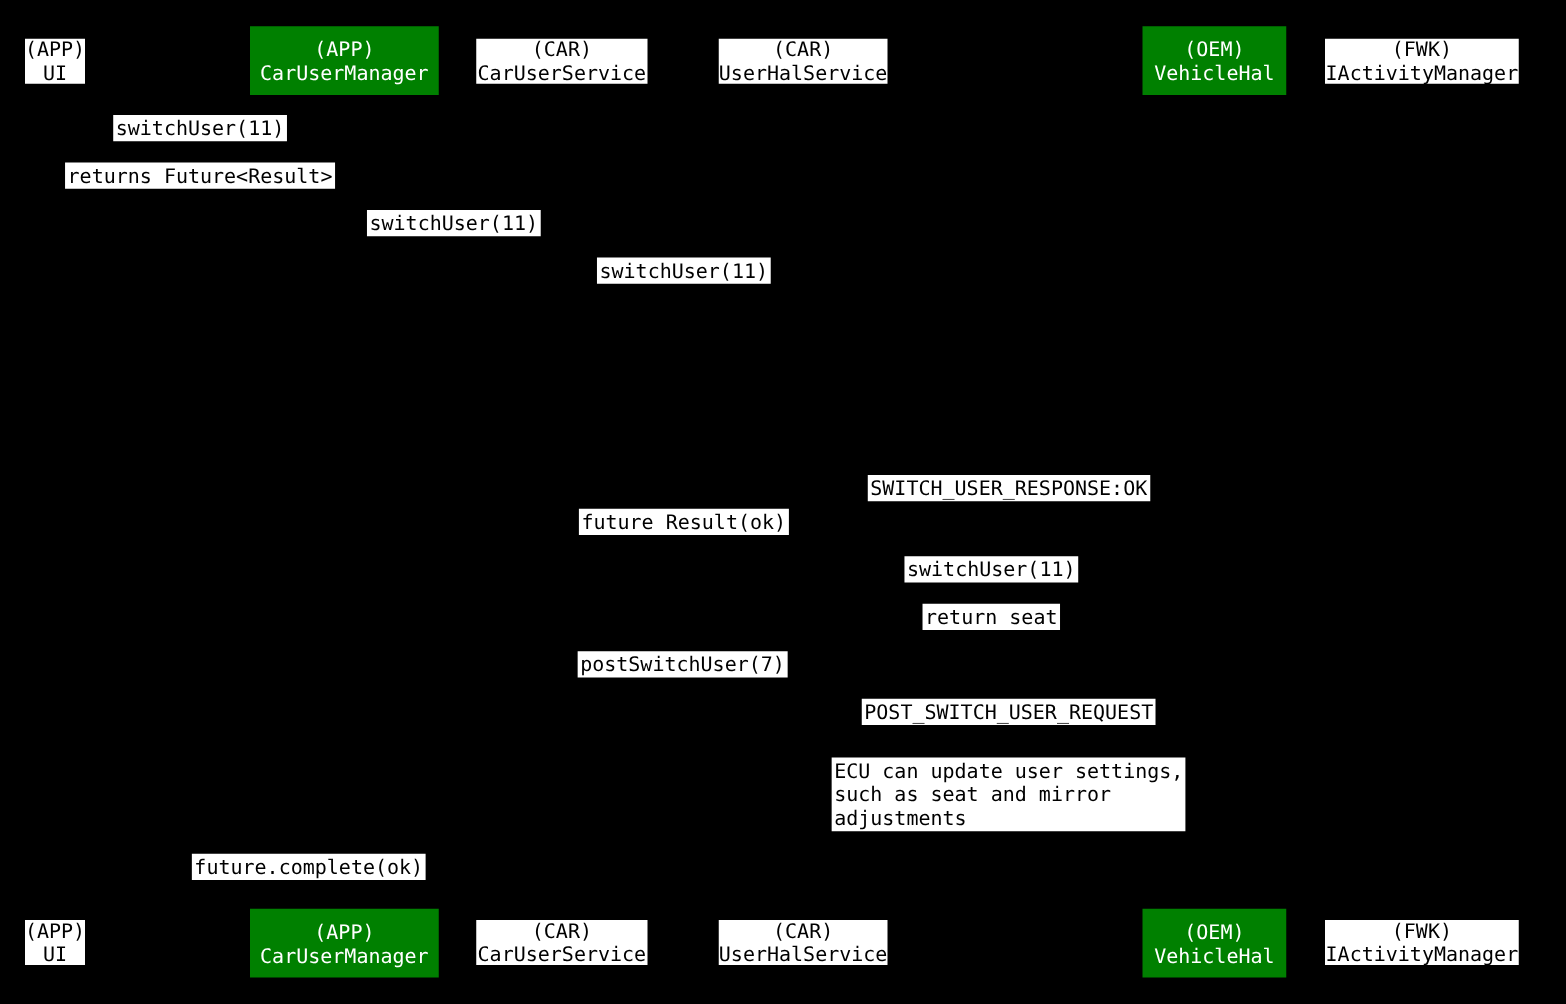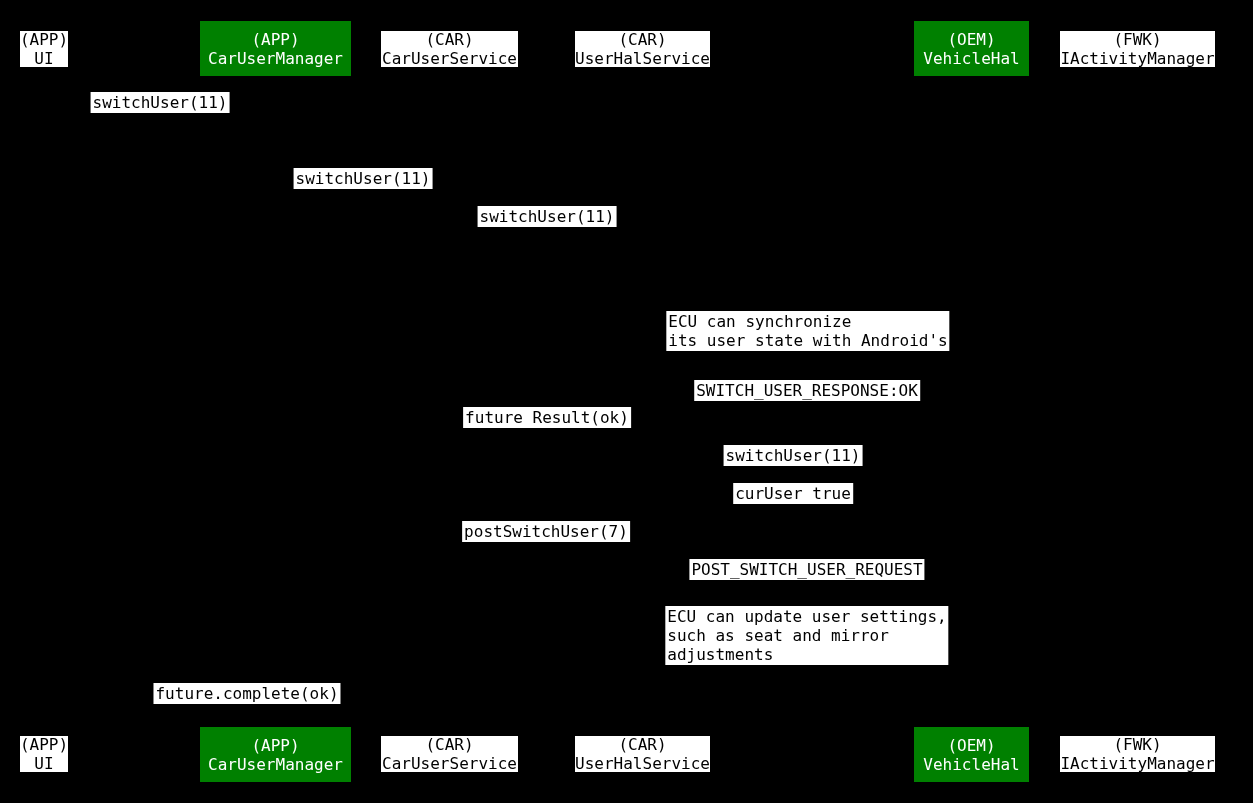--- a/index.html
+++ b/index.html
@@ -68,28 +68,27 @@
   <div class="participant green" style="left:914px;top:21px;width:115px;height:55px">
     <span>(OEM)</span>
     <span>VehicleHal</span>
   </div>
   <div class="participant white" style="left:1060px;top:31px;width:155px;height:36px">
     <span>(FWK)</span>
     <span>IActivityManager</span>
   </div>
 
   <div class="label" style="left:160px;top:92px">switchUser(11)</div>
+  <div class="label" style="left:160px;top:130px">returns Future&lt;Result&gt;</div>
   <div class="label" style="left:363px;top:168px">switchUser(11)</div>
   <div class="label" style="left:547px;top:206px">switchUser(11)</div>
-  <div class="label" style="left:808px;top:311px">ECU can synchronize
-its user state with Android's</div>
   <div class="label" style="left:807px;top:380px">SWITCH_USER_RESPONSE:OK</div>
   <div class="label" style="left:547px;top:407px">future Result(ok)</div>
   <div class="label" style="left:793px;top:445px">switchUser(11)</div>
-  <div class="label" style="left:793px;top:483px">curUser true</div>
+  <div class="label" style="left:793px;top:483px">return seat</div>
   <div class="label" style="left:546px;top:521px">postSwitchUser(7)</div>
   <div class="label" style="left:807px;top:559px">POST_SWITCH_USER_REQUEST</div>
   <div class="label" style="left:807px;top:606px">ECU can update user settings,
 such as seat and mirror
 adjustments</div>
   <div class="label" style="left:247px;top:683px">future.complete(ok)</div>
 
   <div class="participant white" style="left:20px;top:736px;width:48px;height:36px">
     <span>(APP)</span>
     <span>UI</span>

